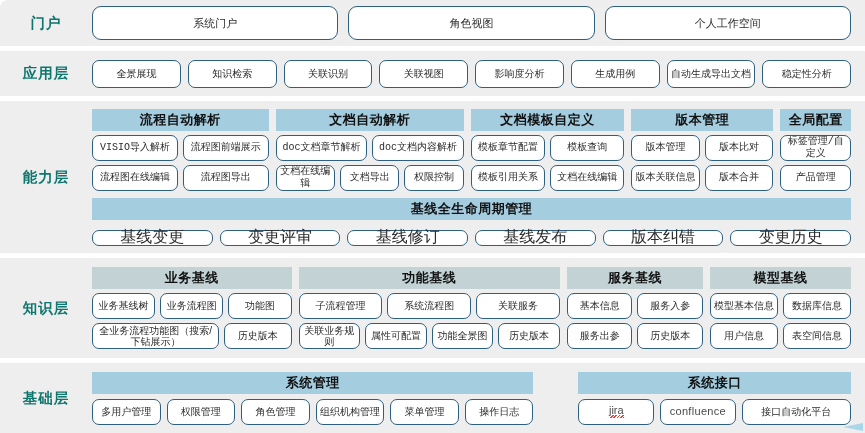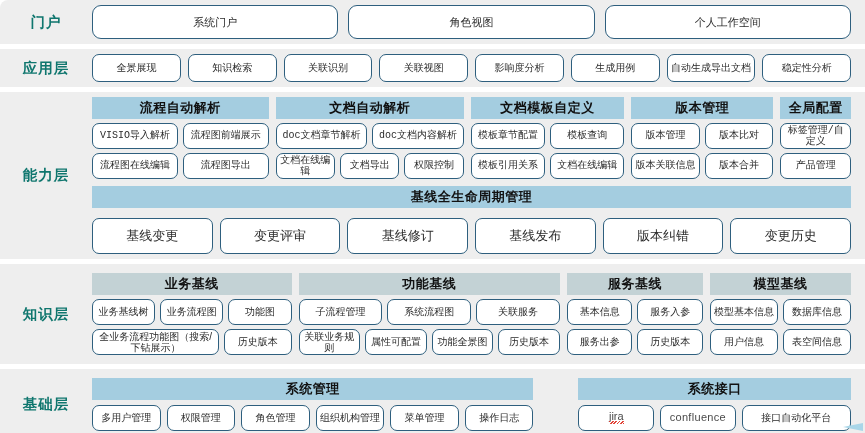--- a/index.html
+++ b/index.html
@@ -86,21 +86,21 @@
   .cap-col.c1{flex:2.30;}
   .cap-col.c2{flex:2.45;}
   .cap-col.c3{flex:2.00;}
   .cap-col.c4{flex:1.85;}
   .cap-col.c5{flex:0.92;}
   .cap-row{display:flex;gap:5px;}
   .cap-row .pill{flex:1 1 0;height:26px;}
 
   .life-band{margin-top:2px;}
   .life-row{display:flex;gap:7px;margin-top:5px;}
-  .life-row .pill{flex:1 1 0;height:36px;font-size:13px;}
+  .life-row .pill{flex:1 1 0;height:16px;font-size:16px;}
 
   
   .know-wrap{display:flex;gap:7px;height:100%;align-items:flex-start;}
   .know-col{display:flex;flex-direction:column;gap:4px;}
   .know-col.k1{flex:2.52;}
   .know-col.k2{flex:3.30;}
   .know-col.k3{flex:1.72;}
   .know-col.k4{flex:1.78;}
   .know-row{display:flex;gap:5px;}
   .know-row .pill{flex:1 1 0;height:26px;}

